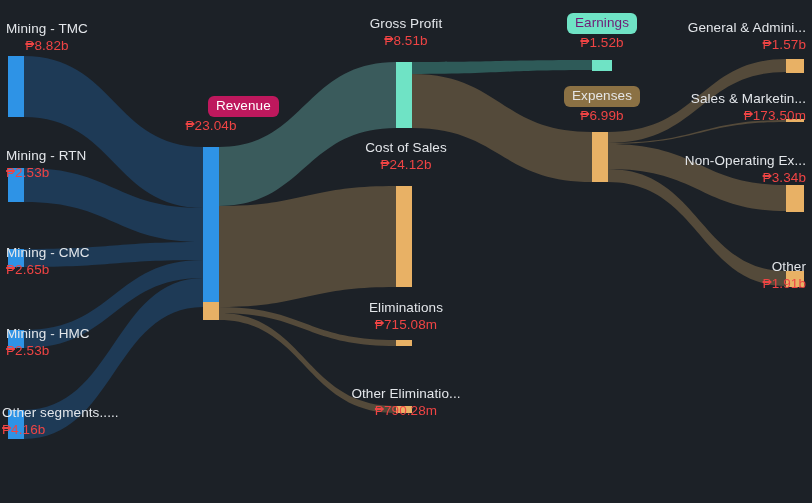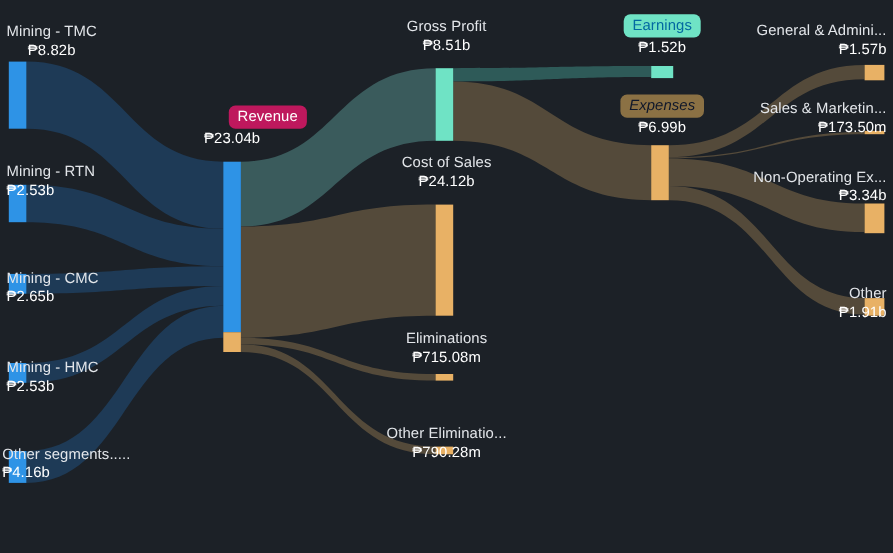--- a/index.html
+++ b/index.html
@@ -17,35 +17,35 @@
   svg.sankey { position: absolute; left: 0; top: 0; width: 812px; height: 503px; display:block; }
 
   .lbl {
     position: absolute;
     color: #e3e6ea;
     font-size: 13.5px;
     line-height: 17px;
     white-space: nowrap;
     letter-spacing: 0.1px;
   }
-  .lbl .val { color: #ffffff; display: block; font-size: 13.5px; }
+  .lbl .val { color: #ef4444; display: block; font-size: 13.5px; }
   .lbl.right { text-align: right; }
   .lbl.center { text-align: center; }
 
   .badge {
     display: inline-block;
     padding: 2px 8px 3px 8px;
     border-radius: 6px;
     color: #ffffff;
     font-size: 13.5px;
     line-height: 16px;
   }
   .badge.blue { background: #be185d; margin-left: 32px; }
-  .badge.mint { background: #6fe3c5; color: #0369a1; }
-  .badge.gold { background: #8b7144; color: #0f172a; font-style: italic; }
+  .badge.mint { background: #6fe3c5; color: #701a75; }
+  .badge.gold { background: #8b7144; color: #e5e5e5; }
 </style>
 </head>
 <body>
 
 <div id="chart-root">
 
   <svg class="sankey" viewBox="0 0 812 503">
     <g>
 
       <path fill="#1e3a56" d="M24,56 C114,56 114,147 203,147 L203,208 C114,208 114,117 24,117 Z"></path>

